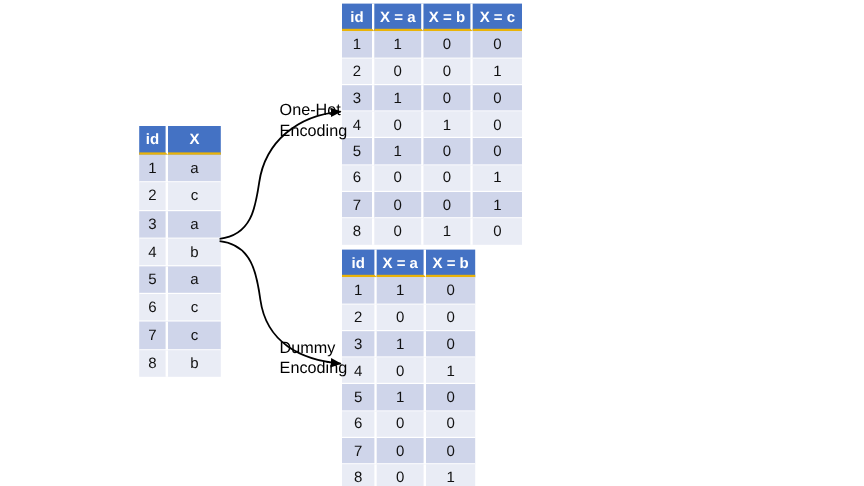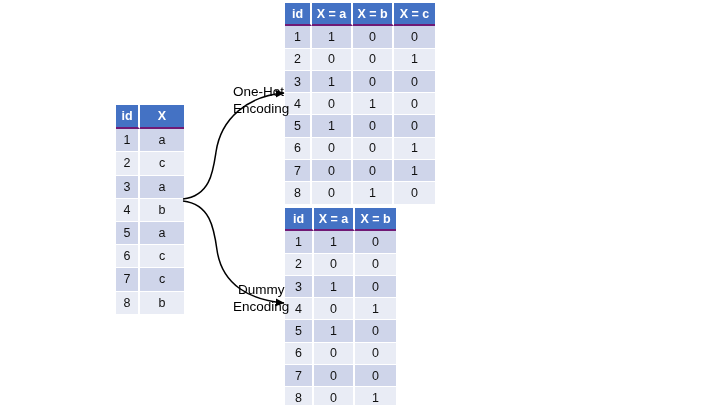--- a/index.html
+++ b/index.html
@@ -33,21 +33,21 @@
     color: #111111;
     background-clip: padding-box;
     border-right: 2px solid #ffffff;
     border-bottom: 1px solid #ffffff;
   }
   .tbl th {
     background: #4472C4;
     color: #ffffff;
     font-weight: bold;
     font-size: 12.5px;
-    border-bottom: 2px solid #701a75;
+    border-bottom: 2px solid #eab308;
   }
   .tbl tr td:last-child,
   .tbl tr th:last-child {
     border-right: none;
   }
   .tbl tr:last-child td { border-bottom: none; }
 
   .r-odd  td { background: #CFD5EA; }
   .r-even td { background: #E9ECF5; }
 
@@ -73,21 +73,21 @@
   .arrow-label {
     position: absolute;
     font-size: 13.5px;
     color: #000000;
     line-height: 1.28;
     white-space: pre-line;
     text-align: left;
     margin-left: 40px;
   }
   #onehot-label { left: 193px; top: 83px; }
-  #dummy-label  { left: 193px; top: 281px; text-align: center; }
+  #dummy-label  { left: 193px; top: 281px; }
 
   
   #arrows {
     position: absolute;
     left: 0; top: 0;
     width: 720px; height: 405px;
     pointer-events: none;
   }
 </style>
 </head>

